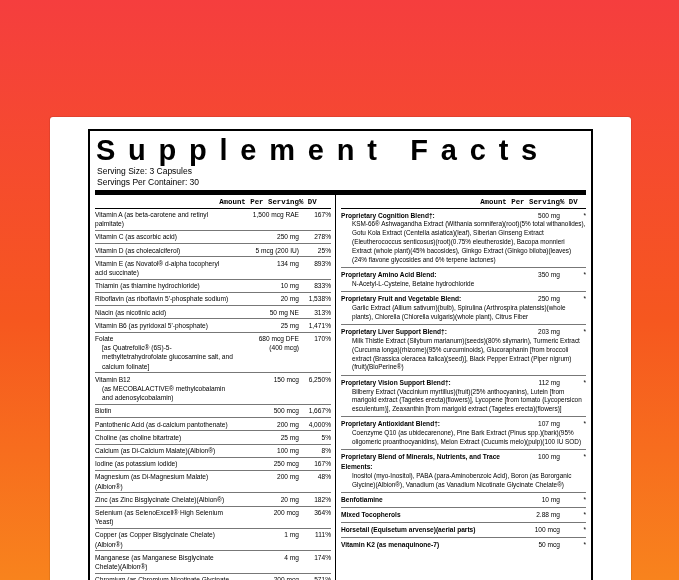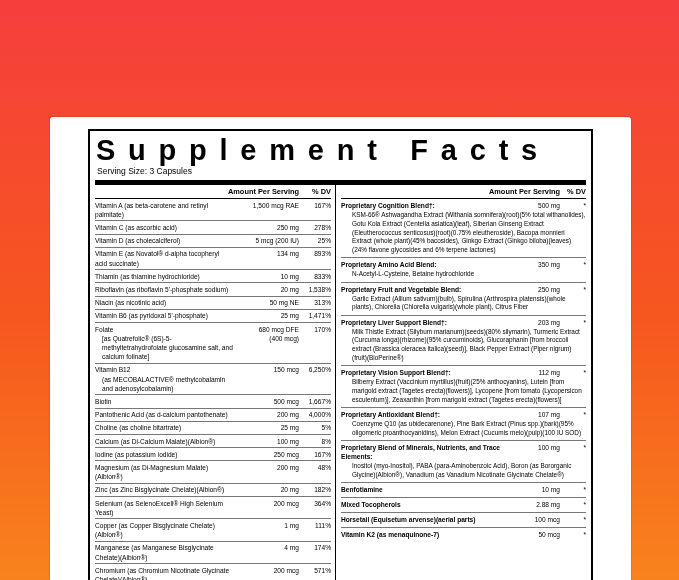--- a/index.html
+++ b/index.html
@@ -10,23 +10,23 @@
     background:#ffffff;border-radius:3px 3px 0 0;box-shadow:0 0 0 1px rgba(0,0,0,0.08);}
   .sf{margin:12px 38px 0 38px;border:2.5px solid #000;color:#000;background:#fff;}
   .sf-inner{padding:2px 5px 4px 5px;}
   .title{font-size:29px;font-weight:700;letter-spacing:0.44em;white-space:nowrap;
     overflow:hidden;line-height:32px;margin:1px 0 0 1px;}
   .serv{font-size:8.5px;line-height:10.5px;margin-left:2px;}
   .thickbar{height:5px;background:#000;margin-top:3px;}
   .cols{display:flex;align-items:stretch;}
   .col-l{width:236px;border-right:1.5px solid #000;padding-right:4px;}
   .col-r{flex:1;padding-left:5px;display:flex;flex-direction:column;}
-  .colhead{display:flex;border-bottom:1.5px solid #000;padding:2.5px 0 2px 0;}
+  .colhead{display:flex;border-bottom:1.5px solid #000;padding:2.5px 0 2px 0;font-family:Liberation Mono, monospace;}
   .colhead .aps{margin-left:auto;font-weight:700;font-size:7.4px;}
-  .colhead .dvh{width:32px;text-align:right;font-weight:700;font-size:7.4px;}
+  .colhead .dvh{width:32px;text-align:left;font-weight:700;font-size:7.4px;}
   .col-r .colhead .dvh{width:26px;}
   .lrow{display:flex;align-items:flex-start;border-top:1px solid #777;
     padding:1.5px 0 1.5px 0;font-size:6.6px;line-height:9.2px;}
   .lrow:first-of-type{border-top:none;}
   .nm{flex:1;padding-right:4px;}
   .sub{padding-left:7px;}
   .amt{width:62px;text-align:right;}
   .dvc{width:32px;text-align:right;}
   .col-r .amt{width:50px;}
   .col-r .dvc{width:26px;}
@@ -38,20 +38,21 @@
 </style>
 </head>
 <body>
 
 <div class="stage">
   <div class="panel">
     <div class="sf">
       <div class="sf-inner">
         <div class="title">Supplement Facts</div>
         <div class="serv">Serving Size: 3 Capsules</div>
+        <div class="serv">Servings Per Container: 30</div>
         <div class="thickbar"></div>
         <div class="cols">
 
           <div class="col-l">
             <div class="colhead">
               <span class="aps">Amount Per Serving</span>
               <span class="dvh">% DV</span>
             </div>
             <div id="left-rows">
                 <div class="lrow">

